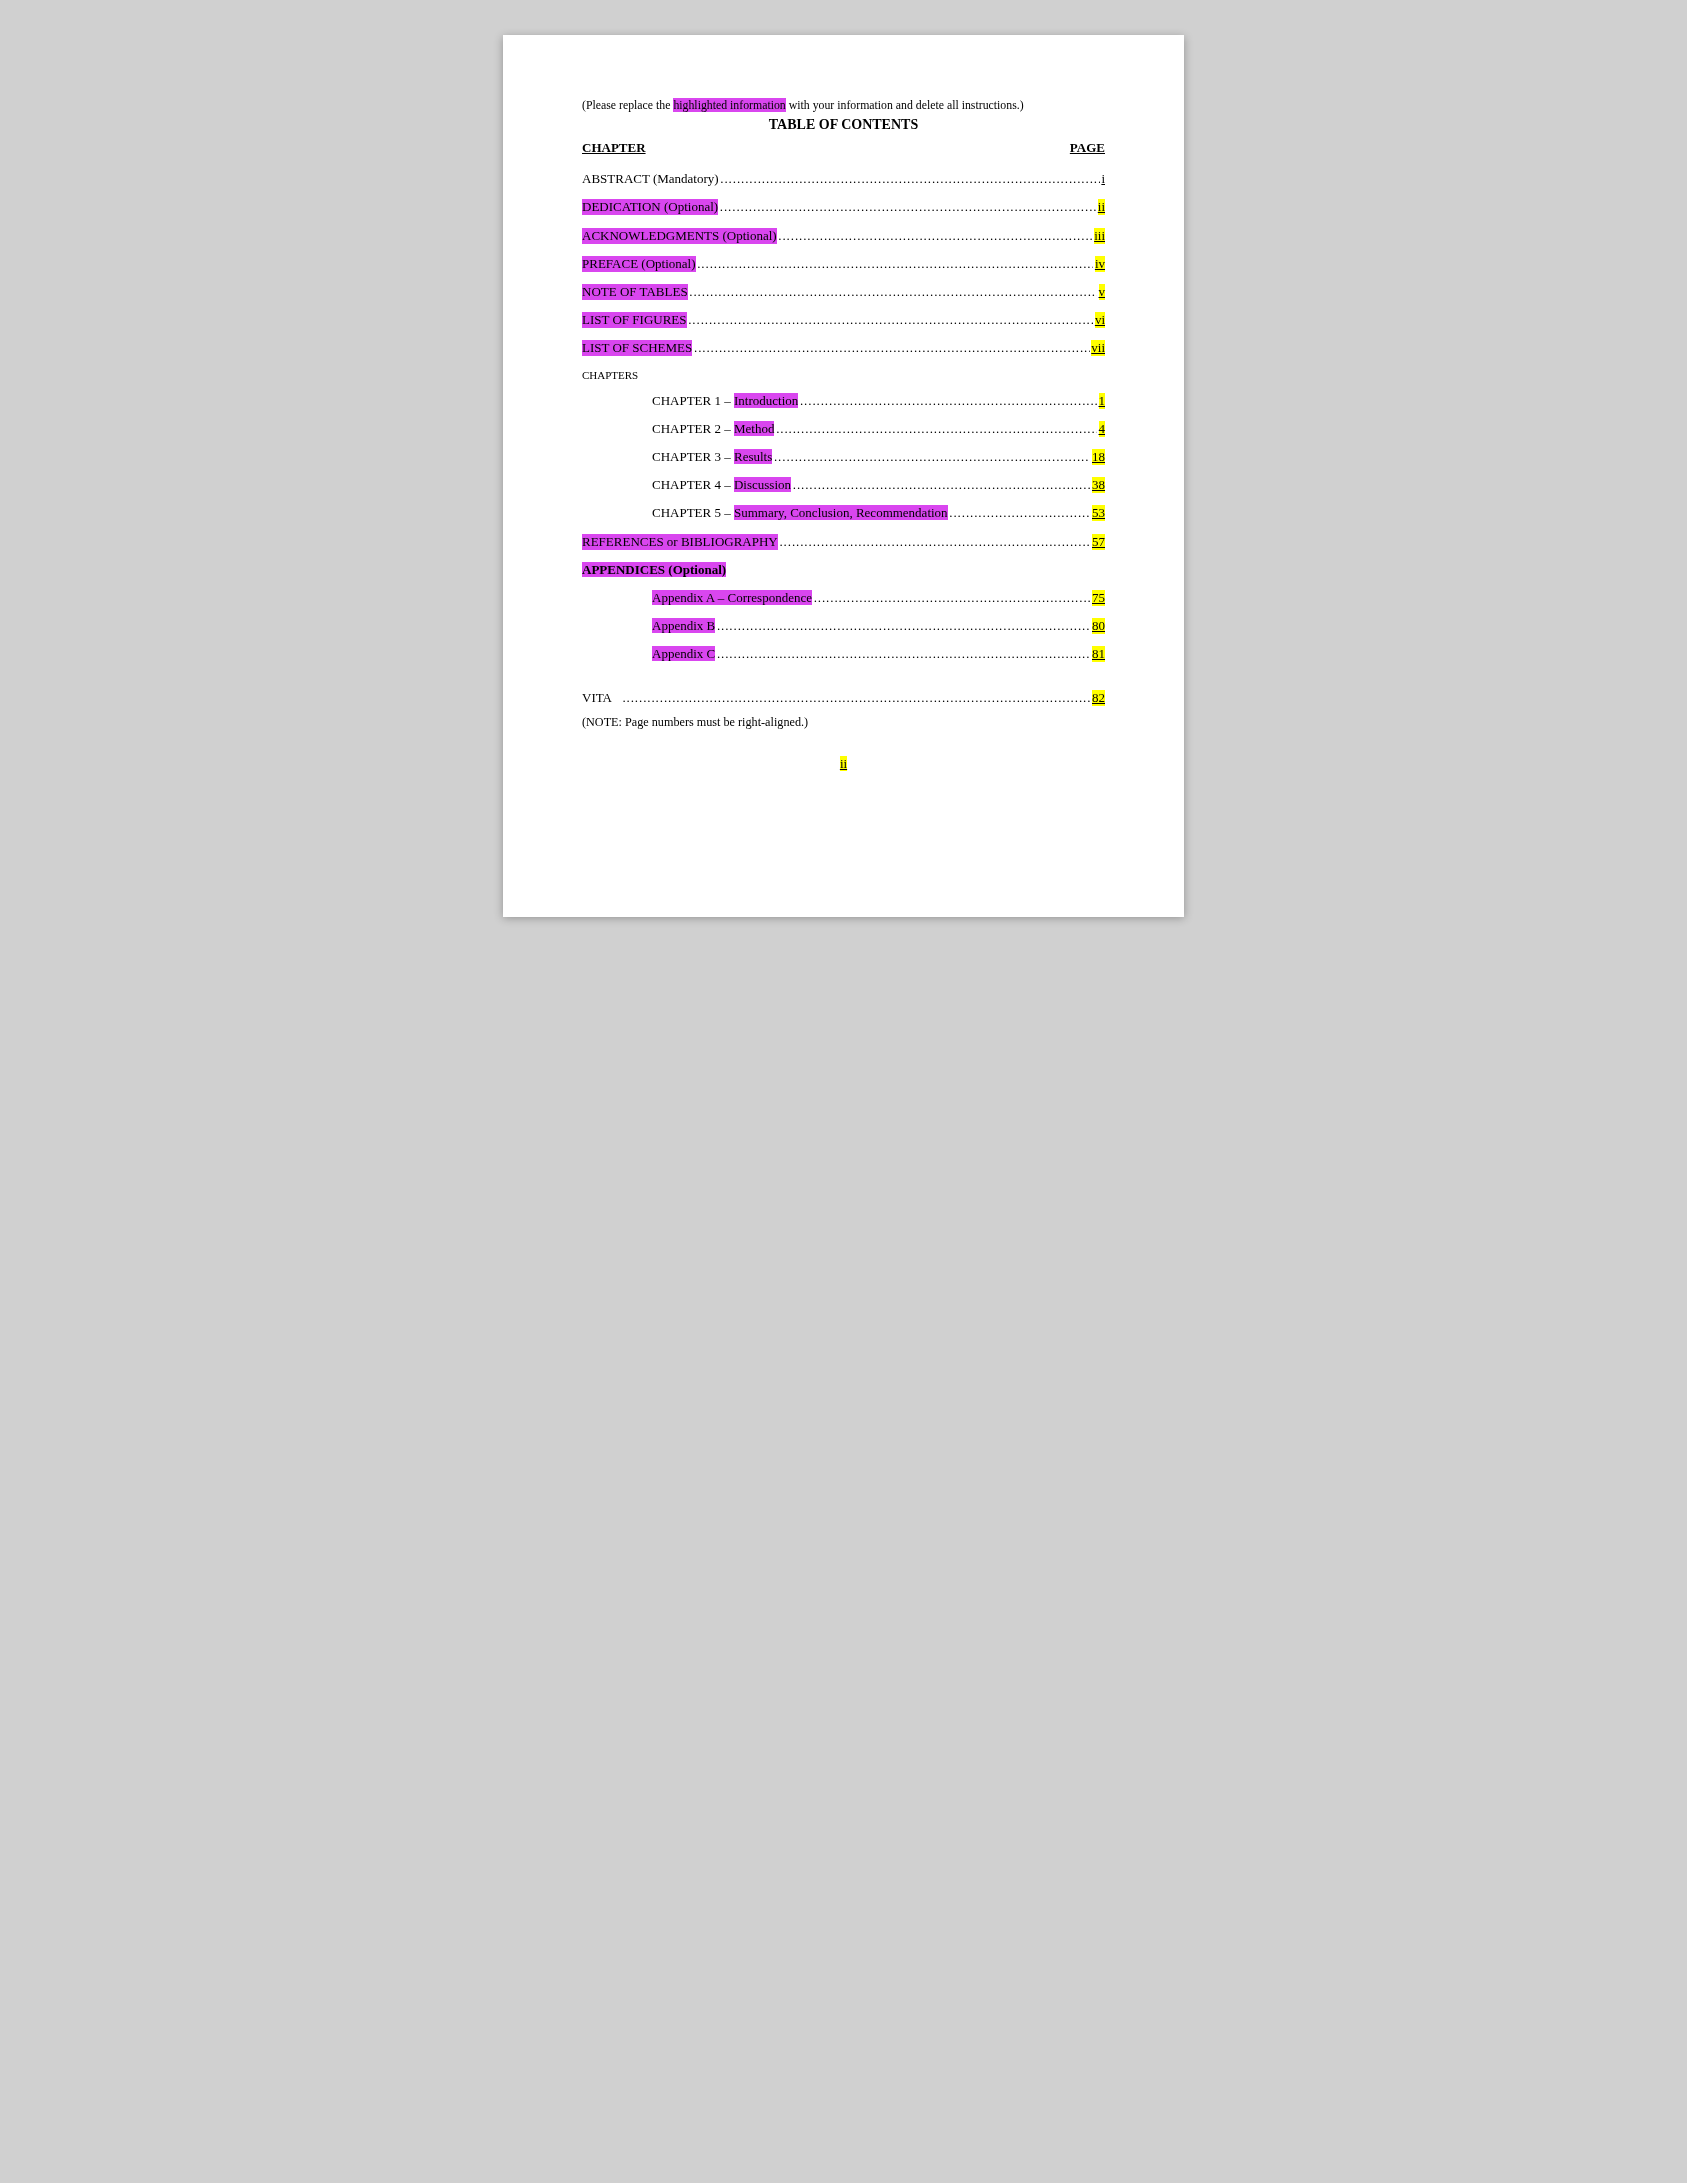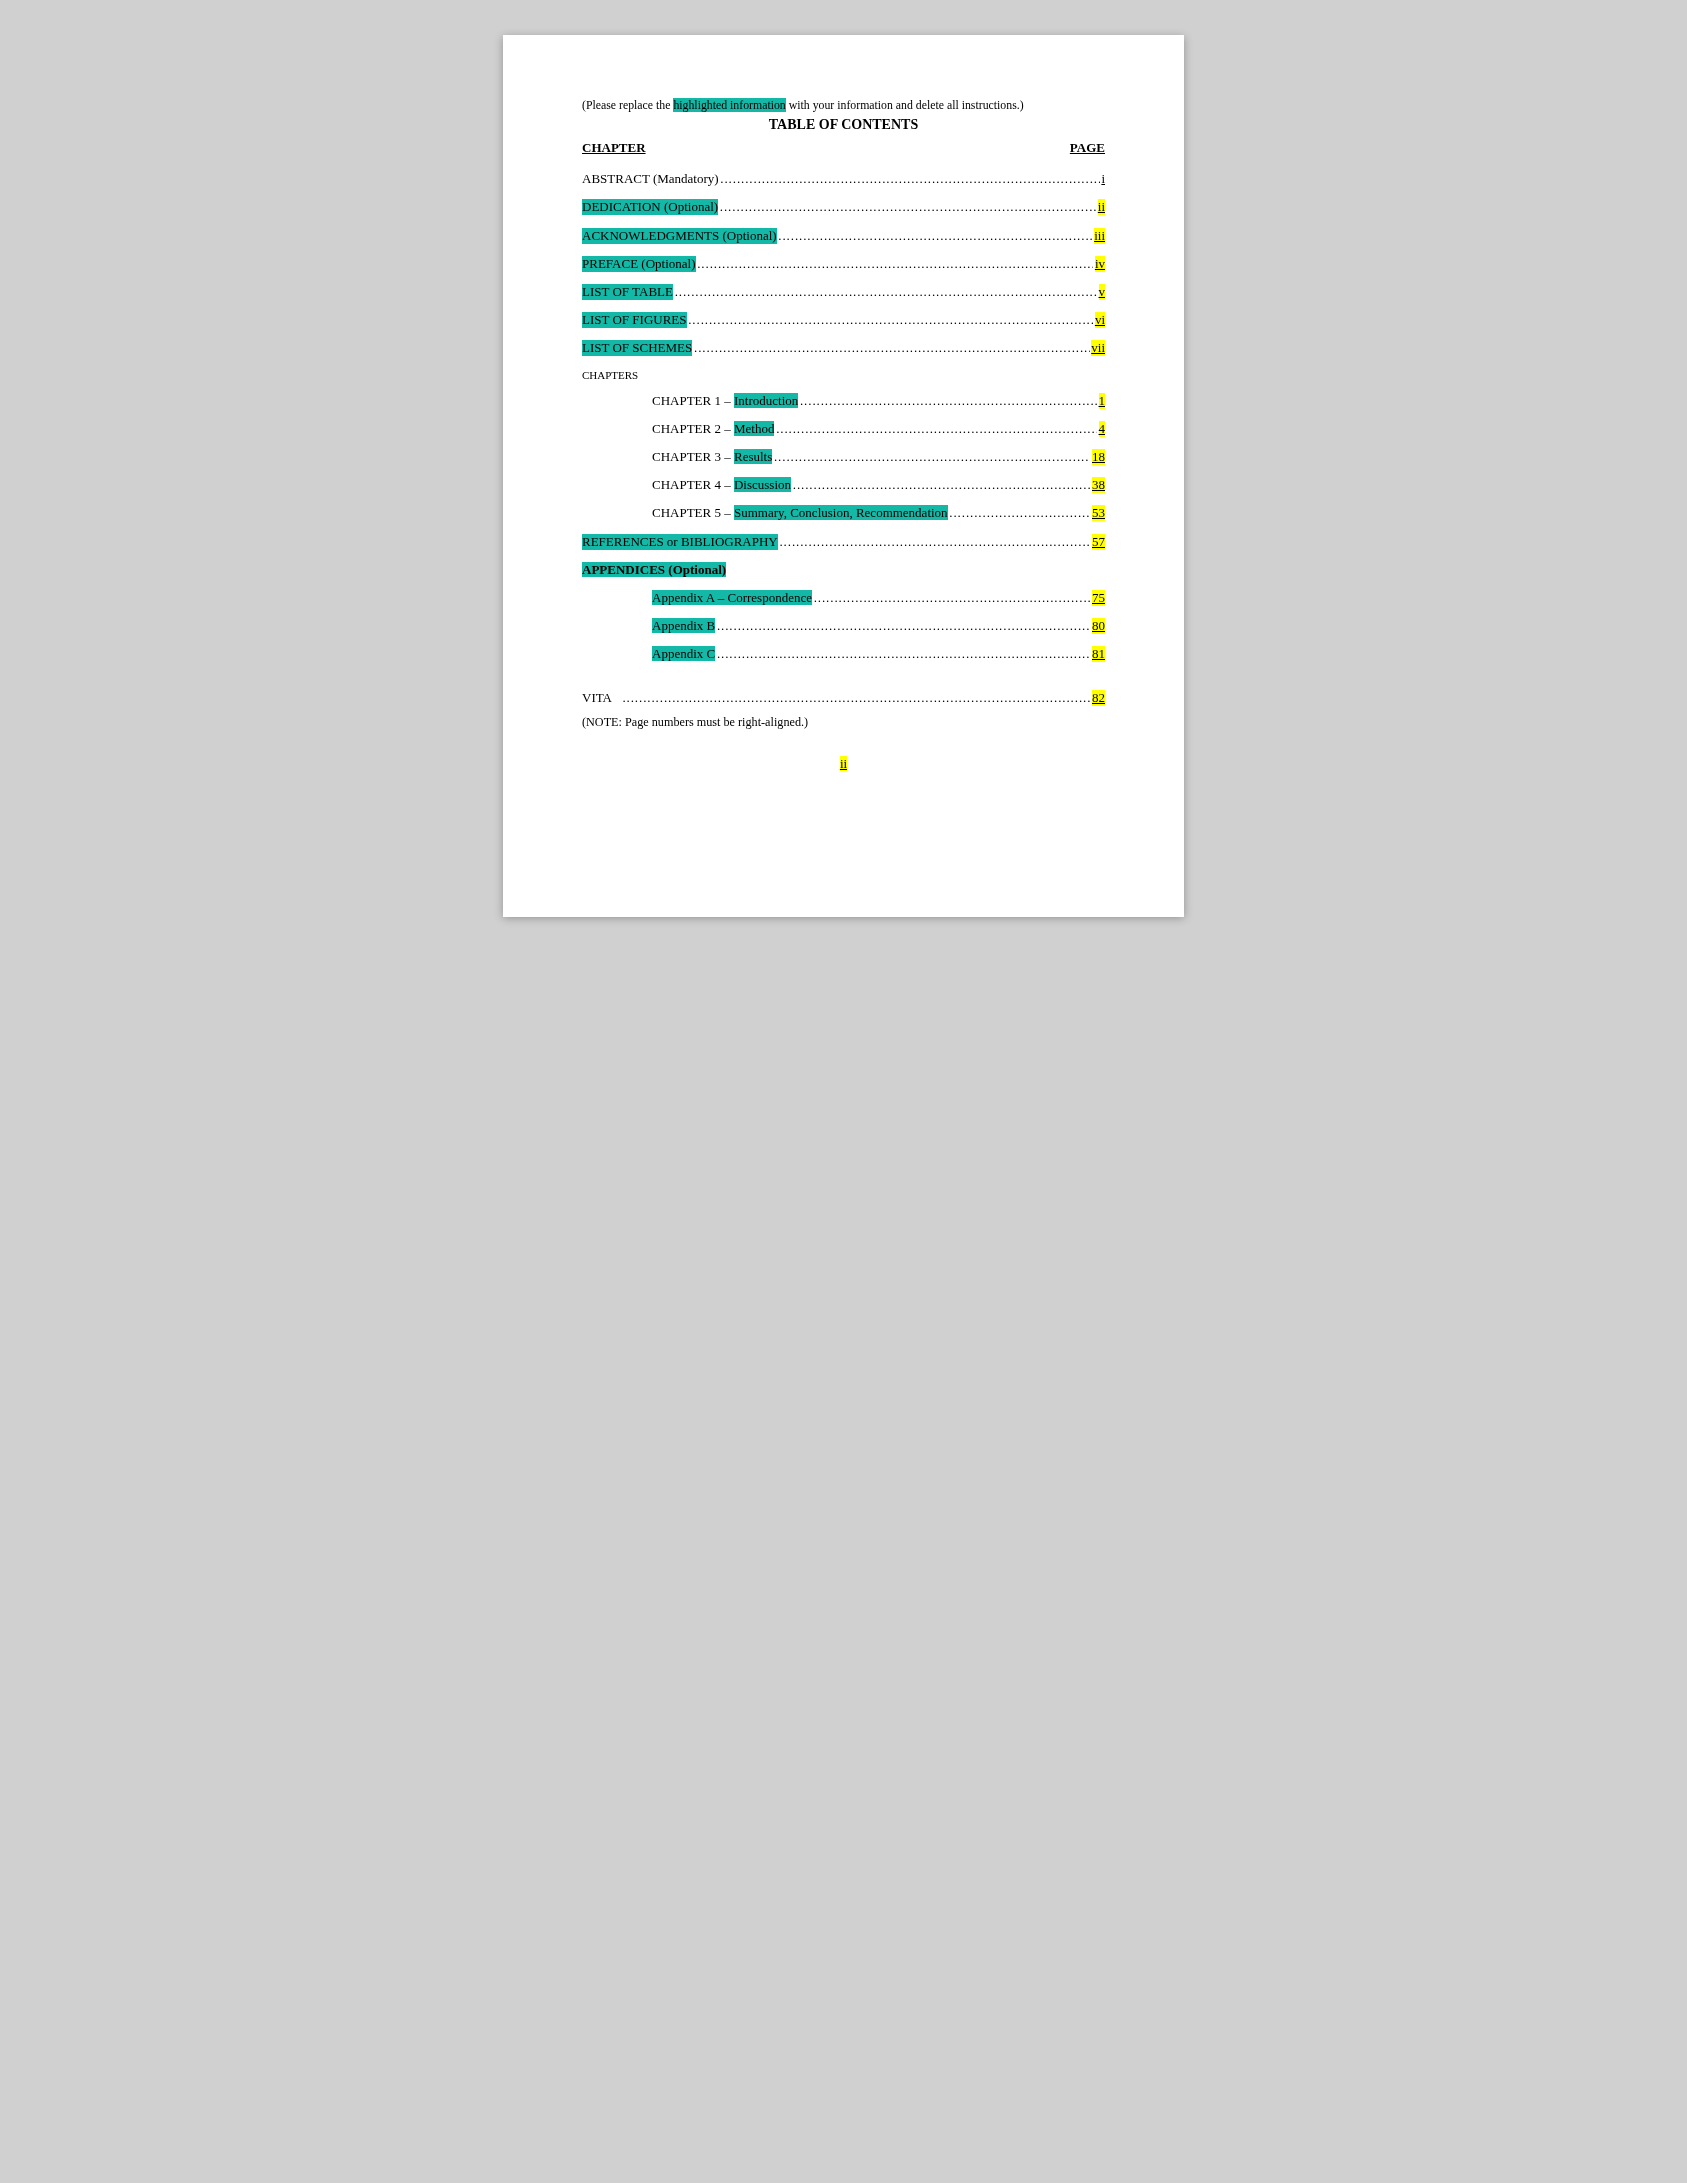--- a/index.html
+++ b/index.html
@@ -26,21 +26,21 @@
       position: relative;
     }
 
     .instruction-line {
       font-size: 11.8px;
       margin-bottom: 3.5px;
       text-align: left;
     }
 
     .highlight {
-      background-color: #14b8a6;
+      background-color: #d946ef;
     }
 
     .page-title {
       font-size: 14px;
       font-weight: bold;
       text-align: center;
       margin-bottom: 7px;
     }
 
     .toc-header {
@@ -170,21 +170,21 @@
     <span class="toc-page highlighted">iii</span>
   </div>
 
   <div class="toc-entry">
     <span class="toc-label highlight">PREFACE (Optional)</span>
     <span class="toc-dots dots"><span class="dot-fill"></span></span>
     <span class="toc-page highlighted">iv</span>
   </div>
 
   <div class="toc-entry">
-    <span class="toc-label highlight">LIST OF TABLE</span>
+    <span class="toc-label highlight">NOTE OF TABLES</span>
     <span class="toc-dots dots"><span class="dot-fill"></span></span>
     <span class="toc-page highlighted">v</span>
   </div>
 
   <div class="toc-entry">
     <span class="toc-label highlight">LIST OF FIGURES</span>
     <span class="toc-dots dots"><span class="dot-fill"></span></span>
     <span class="toc-page highlighted">vi</span>
   </div>
 

